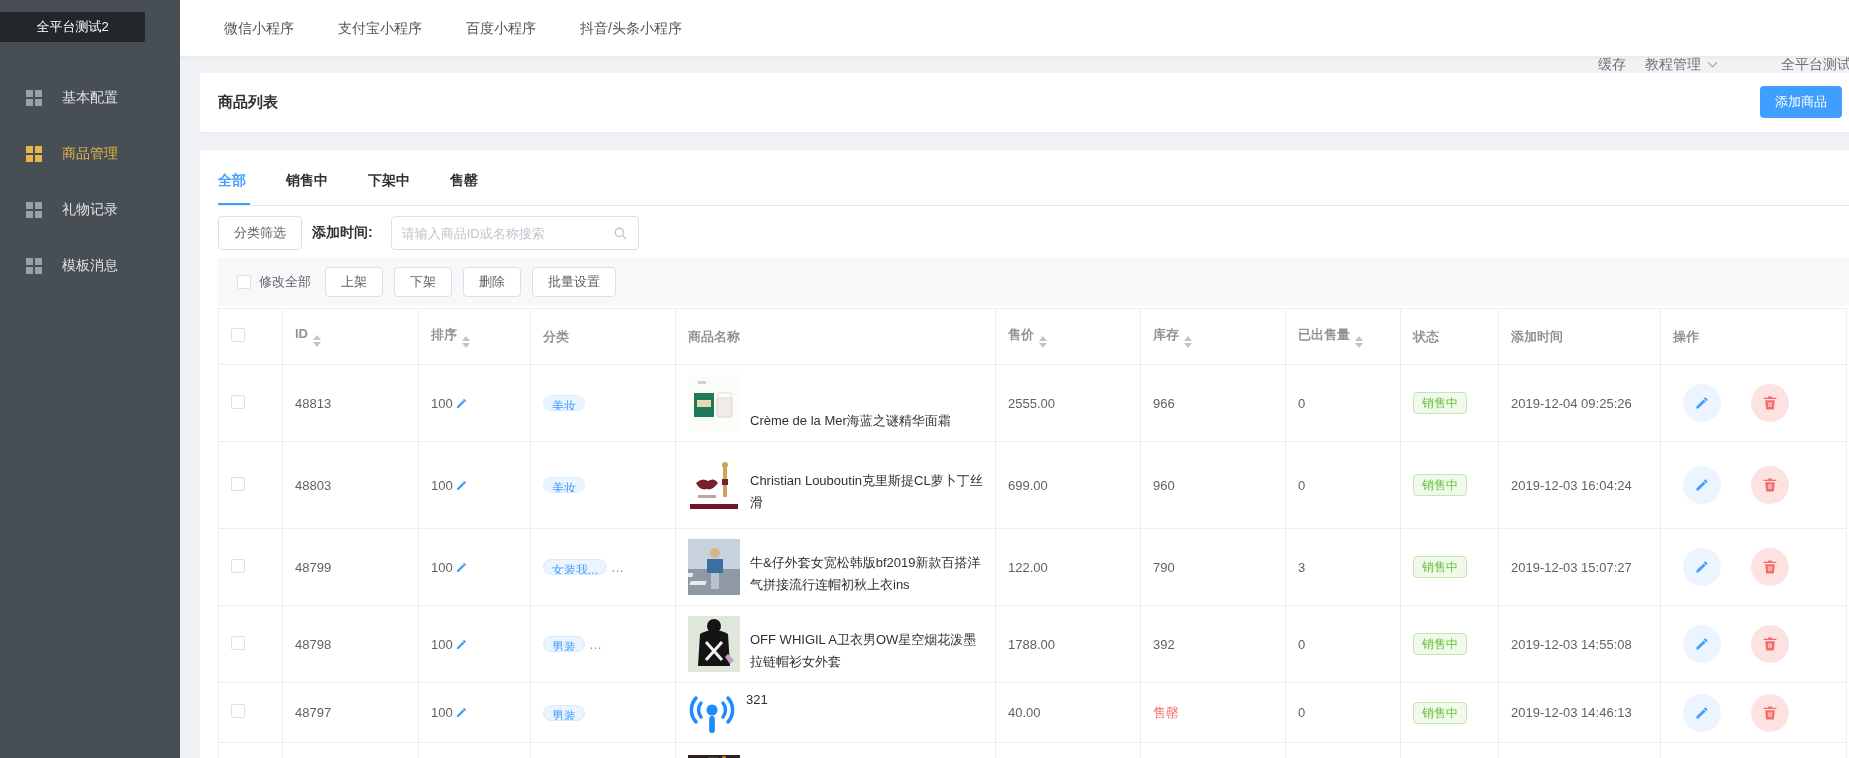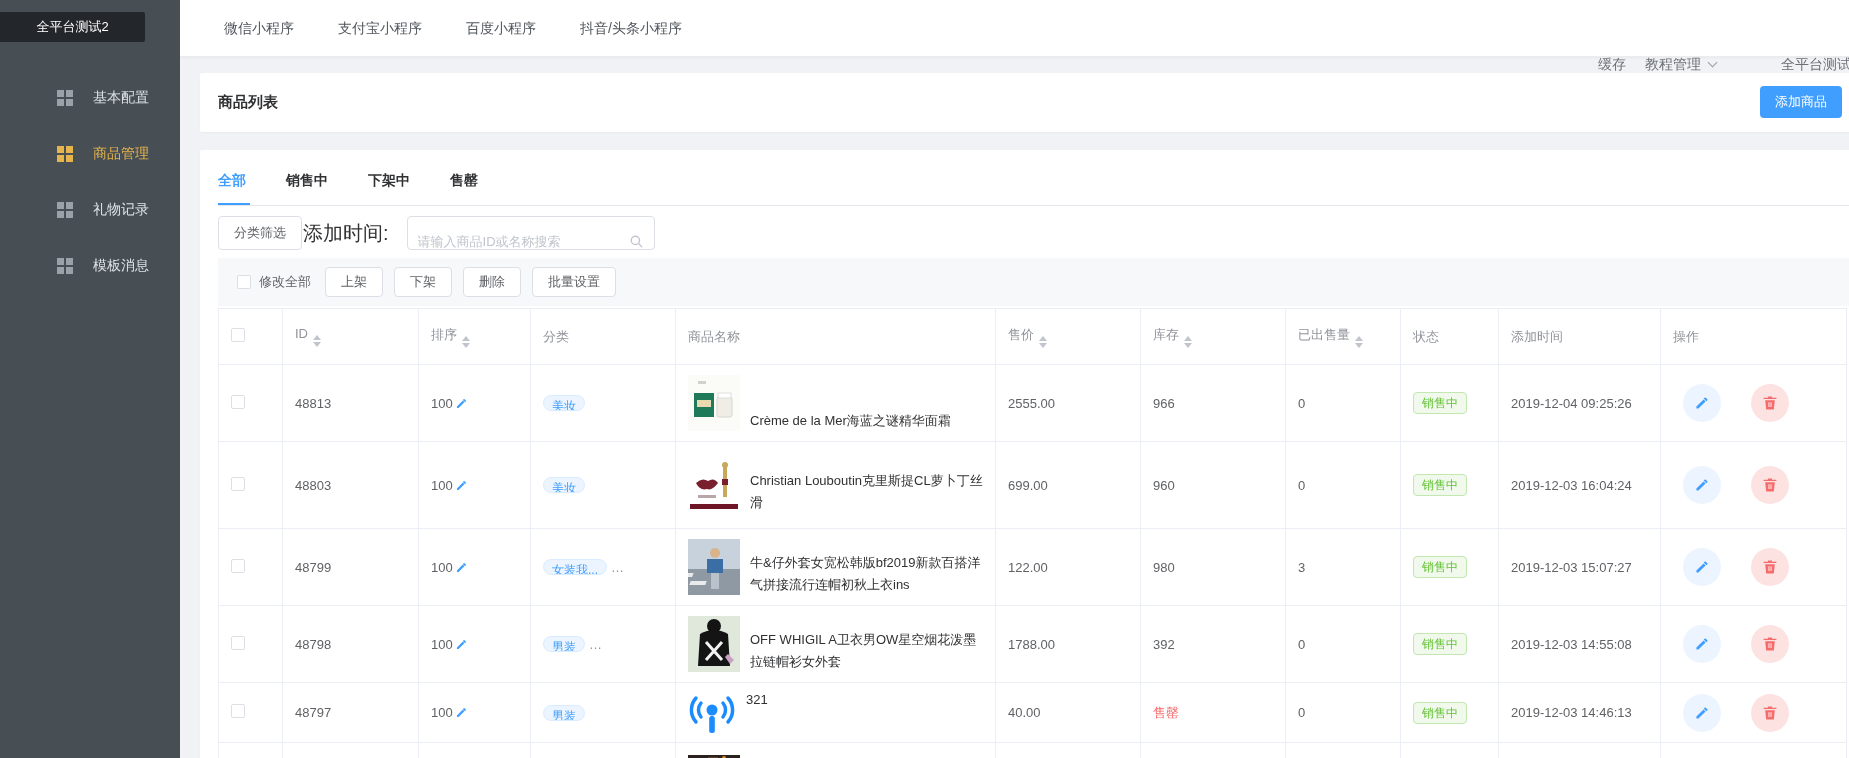--- a/index.html
+++ b/index.html
@@ -5,21 +5,21 @@
   * { margin:0; padding:0; box-sizing:border-box; }
   html,body { width:1849px; height:758px; }
   body { font-family:"Liberation Sans","DejaVu Sans",sans-serif; font-size:13px; color:#606266; }
   .viewport { position:relative; width:1849px; height:758px; overflow:hidden; background:#f0f2f5; }
 
   
   .sidebar { position:absolute; left:0; top:0; width:180px; height:758px; background:#474e54; z-index:5; }
   .ws-title { margin-top:12px; width:145px; height:30px; background:#23272b; color:#fff; font-size:13px;
               display:flex; align-items:center; justify-content:center; border-radius:0 2px 2px 0; }
   .menu { margin-top:28px; }
-  .menu-item { height:56px; display:flex; align-items:center; padding-left:26px; cursor:pointer;margin-left:31px; }
+  .menu-item { height:56px; display:flex; align-items:center; padding-left:26px; cursor:pointer; }
   .grid-icon { width:16px; height:16px; display:grid; grid-template-columns:7px 7px; grid-template-rows:7px 7px; gap:2px; margin-right:20px; }
   .grid-icon i { background:#9aa1a8; display:block; }
   .menu-item .label { color:#dfe3e6; font-size:14px; }
   .menu-item.active .label { color:#e6b44c; }
   .menu-item.active .grid-icon i { background:#e6b44c; }
 
   
   .topbar { position:absolute; left:180px; top:0; width:1720px; height:57px; background:#fff;
             border-bottom:1px solid #ececec; box-shadow:0 1px 3px rgba(0,0,0,.04); z-index:4; }
   .topnav { position:absolute; left:44px; top:0; height:57px; display:flex; align-items:center; gap:44px; }
@@ -38,34 +38,34 @@
   .card2 { position:absolute; left:200px; top:150px; width:1700px; height:660px; background:#fff; border-radius:2px;
            box-shadow:0 1px 2px rgba(0,0,0,.03); }
   .tabs { margin:16px 18px 0; height:40px; border-bottom:1px solid #e4e7ed; display:flex; }
   .tab { margin-right:40px; font-size:14px; color:#303133; font-weight:600; position:relative; cursor:pointer; padding-top:6px; }
   .tab.active { color:#409eff; }
   .tab.active::after { content:""; position:absolute; left:0; right:-4px; bottom:0; height:2px; background:#409eff; }
 
   .filter-row { margin:10px 18px 0; height:34px; display:flex; align-items:center; }
   .btn-plain { height:34px; padding:0 15px; background:#fff; border:1px solid #dcdfe6; border-radius:4px;
                color:#606266; font-size:13px; cursor:pointer; font-family:inherit; }
-  .time-label { margin-left:1px; margin-right:18px; font-size:20px; color:#303133; font-weight:400; }
-  .search-box { width:248px; height:34px; border:1px solid #dcdfe6; border-radius:4px; display:flex; align-items:flex-end; padding:0 10px; background:#fff; }
+  .time-label { margin-left:10px; margin-right:18px; font-size:14px; color:#303133; font-weight:700; }
+  .search-box { width:248px; height:34px; border:1px solid #dcdfe6; border-radius:4px; display:flex; align-items:center; padding:0 10px; background:#fff; }
   .search-box input { flex:1; border:none; outline:none; font-size:13px; color:#606266; font-family:inherit; }
   .search-box input::placeholder { color:#c0c4cc; }
 
   .batch-row { margin:8px 18px 2px; height:48px; background:#f7f8fa; display:flex; align-items:center; padding-left:19px; }
   .checkbox { width:14px; height:14px; border:1px solid #dcdfe6; border-radius:2px; background:#fff; display:inline-block; cursor:pointer; flex:none; }
   .batch-row .sel-label { margin-left:8px; margin-right:14px; font-size:13px; color:#606266; }
   .batch-row .btn-plain { height:30px; margin-right:11px; }
 
   
   table { margin:0 18px; width:1628px; border-collapse:collapse; table-layout:fixed; }
   th, td { border:1px solid #ebeef5; padding:0 12px; vertical-align:middle; text-align:left; overflow:hidden; }
-  th { height:56px; color:#909399; font-size:13px; font-weight:400; background:#fff; }
+  th { height:56px; color:#909399; font-size:13px; font-weight:700; background:#fff; }
   td { font-size:13px; color:#606266; }
   tr.r1 td { height:77px; } tr.r2 td { height:87px; } tr.r3 td { height:77px; }
   tr.r4 td { height:77px; } tr.r5 td { height:60px; } tr.r6 td { height:70px; }
   .carets { display:inline-flex; flex-direction:column; margin-left:5px; vertical-align:-2px; }
   .caret-up { width:0; height:0; border-left:4px solid transparent; border-right:4px solid transparent; border-bottom:5px solid #c0c4cc; margin-bottom:2px; }
   .caret-dn { width:0; height:0; border-left:4px solid transparent; border-right:4px solid transparent; border-top:5px solid #c0c4cc; }
   .sort-val { color:#606266; }
   .pencil-inline { width:13px; height:13px; fill:#409eff; margin-left:2px; vertical-align:-2px; cursor:pointer; }
   .tag { display:inline-block; height:16px; line-height:20px; padding:0 8px; background:#ecf5ff; border:1px solid #d9ecff;
          border-radius:8px; color:#409eff; font-size:12px; max-width:72px; white-space:nowrap; overflow:hidden; vertical-align:middle; }
@@ -322,21 +322,21 @@
                   <rect x="4" y="34" width="14" height="4" fill="#e8eaec" transform="skewX(-20)"></rect>
                   <rect x="18" y="42" width="16" height="4" fill="#e8eaec" transform="skewX(-20)"></rect>
                   <circle cx="27" cy="14" r="5" fill="#d9b38c"></circle>
                   <path d="M19 20h16v14H19z" fill="#3b6ea5"></path>
                   <rect x="23" y="34" width="8" height="16" fill="#b9c2ca"></rect>
                 </svg>
             <span class="pname">牛&amp;仔外套女宽松韩版bf2019新款百搭洋气拼接流行连帽初秋上衣ins</span>
           </div>
             </td>
           <td><span>122.00</span></td>
-          <td><span>980</span></td>
+          <td><span>790</span></td>
           <td><span>3</span></td>
           <td><span class="badge-green">销售中</span></td>
           <td><span>2019-12-03 15:07:27</span></td>
           <td>
               <div class="op-cell">
             <span class="op-circle op-edit">
                   <svg viewBox="0 0 20 20">
                     <path d="M3 14.5V17h2.5l9-9L12 5.5l-9 9zM14.7 3.3l2 2c.4.4.4 1 0 1.4l-1.2 1.2-3.4-3.4 1.2-1.2c.4-.4 1-.4 1.4 0z"></path>
                   </svg>
                 </span>

